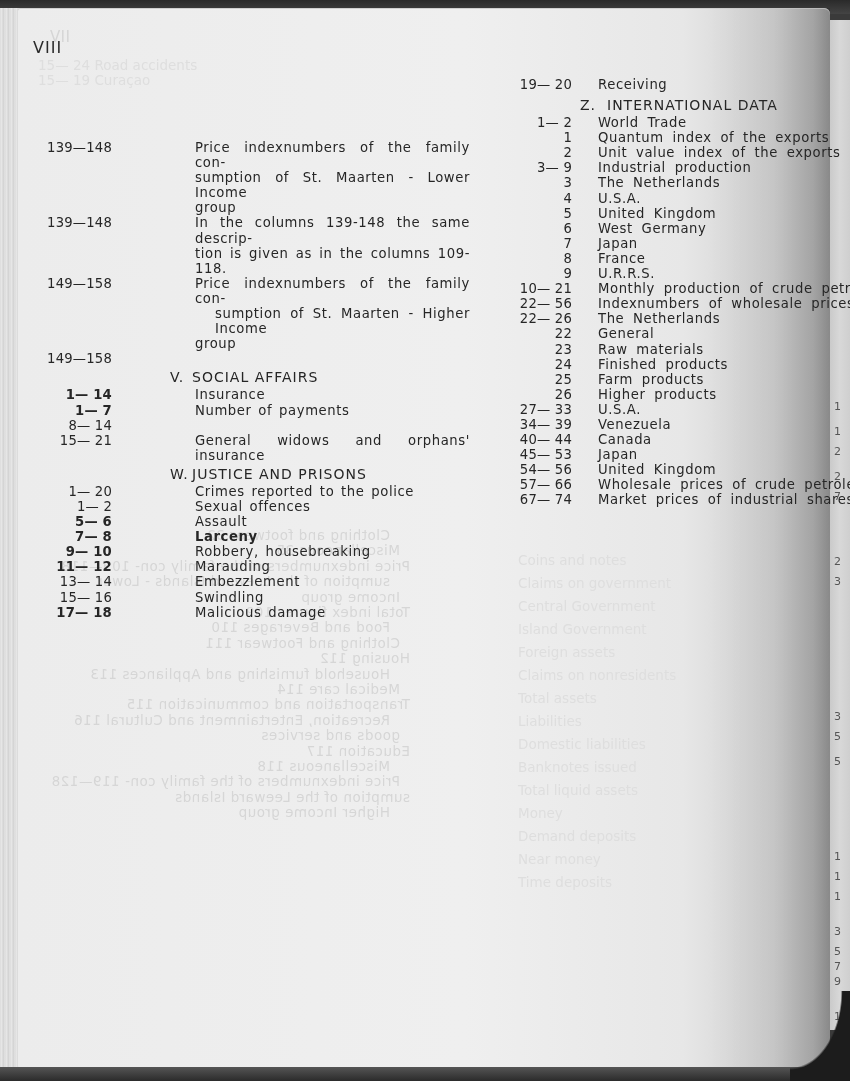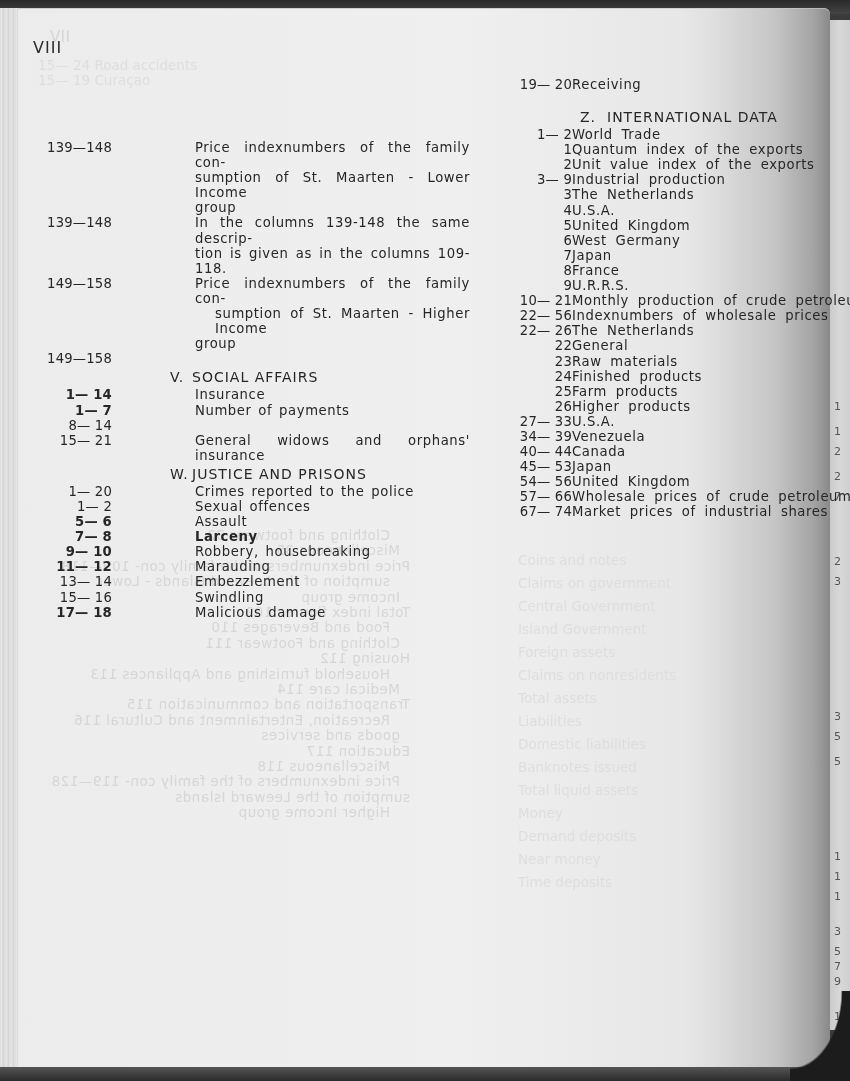--- a/index.html
+++ b/index.html
@@ -127,33 +127,33 @@
       letter-spacing: 0.2px;
     }
     .col-left .rng { width: 92px; }
     .col-right .rng { width: 82px; }
     .row .desc {
       flex: 1 1 auto;
       letter-spacing: 0.6px;
       word-spacing: 2px;
     }
     .col-left .desc { margin-left: 83px; text-align: justify; text-align-last: left; }
-    .col-right .desc { }
+    .col-right .desc { margin-left: 26px; }
     .bold { font-weight: bold; }
 
     .section-head {
       letter-spacing: 1px;
       font-size: 14px;
       margin: 2px 0 0 0;
       height: 19px;
       line-height: 19px;
       white-space: nowrap;
     }
     .col-left .section-head { padding-left: 150px; }
-    .col-right .section-head { padding-left: 90px; margin-top: 16px; }
+    .col-right .section-head { padding-left: 90px; margin-top: 4px; }
     .section-head .letter { display: inline-block; width: 22px; }
     .col-right .section-head .letter { width: 27px; }
 
     .shade-right {
       position: absolute;
       right: 20px; top: 8px;
       width: 120px; height: 1060px;
       background: linear-gradient(90deg, rgba(0,0,0,0) 0%, rgba(0,0,0,0.05) 60%, rgba(0,0,0,0.12) 100%);
       pointer-events: none;
     }

